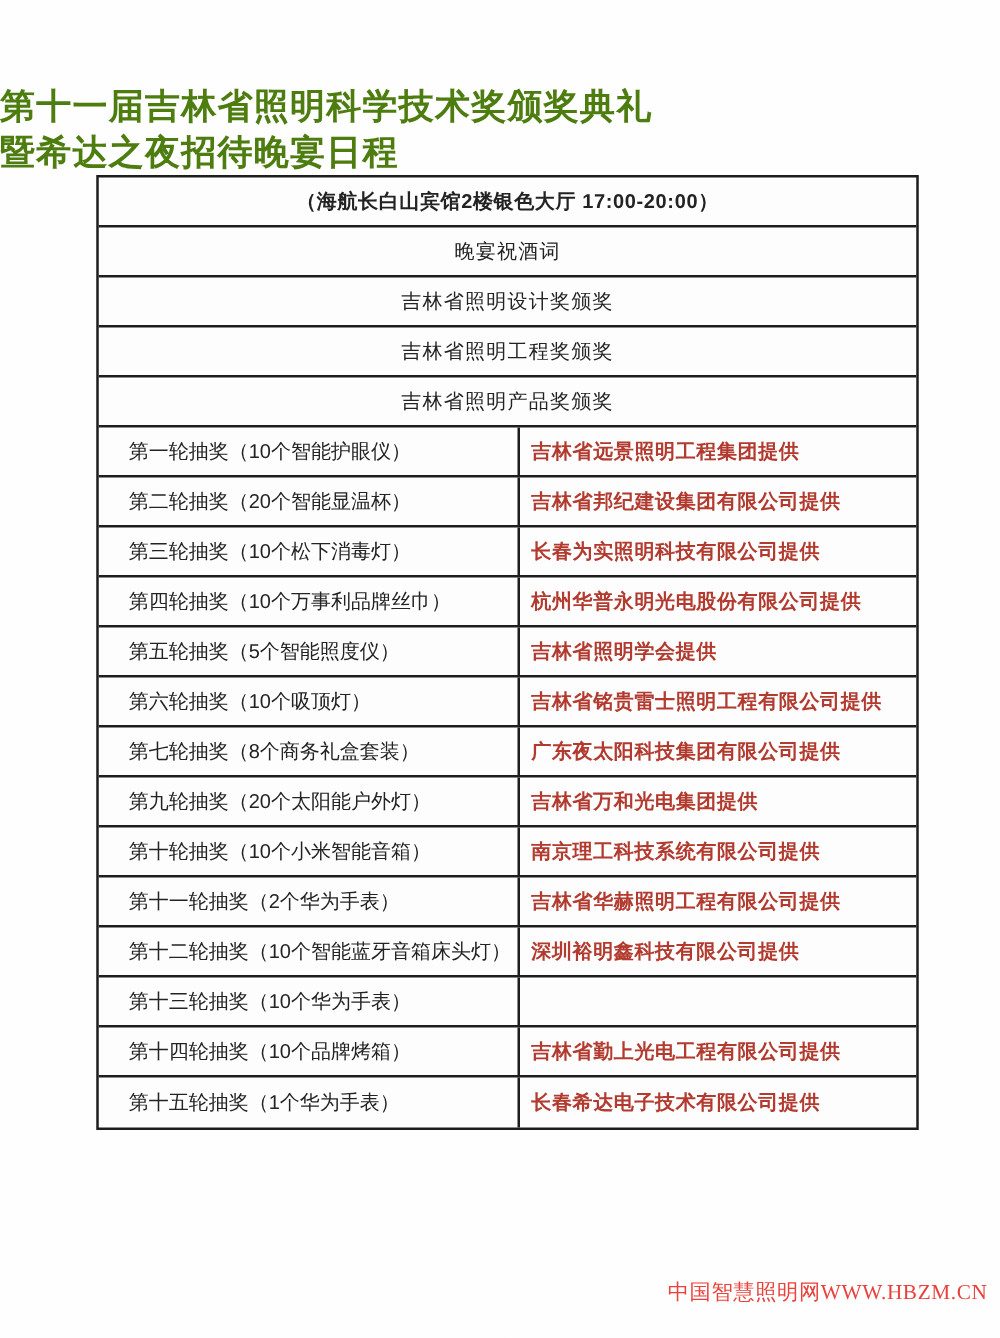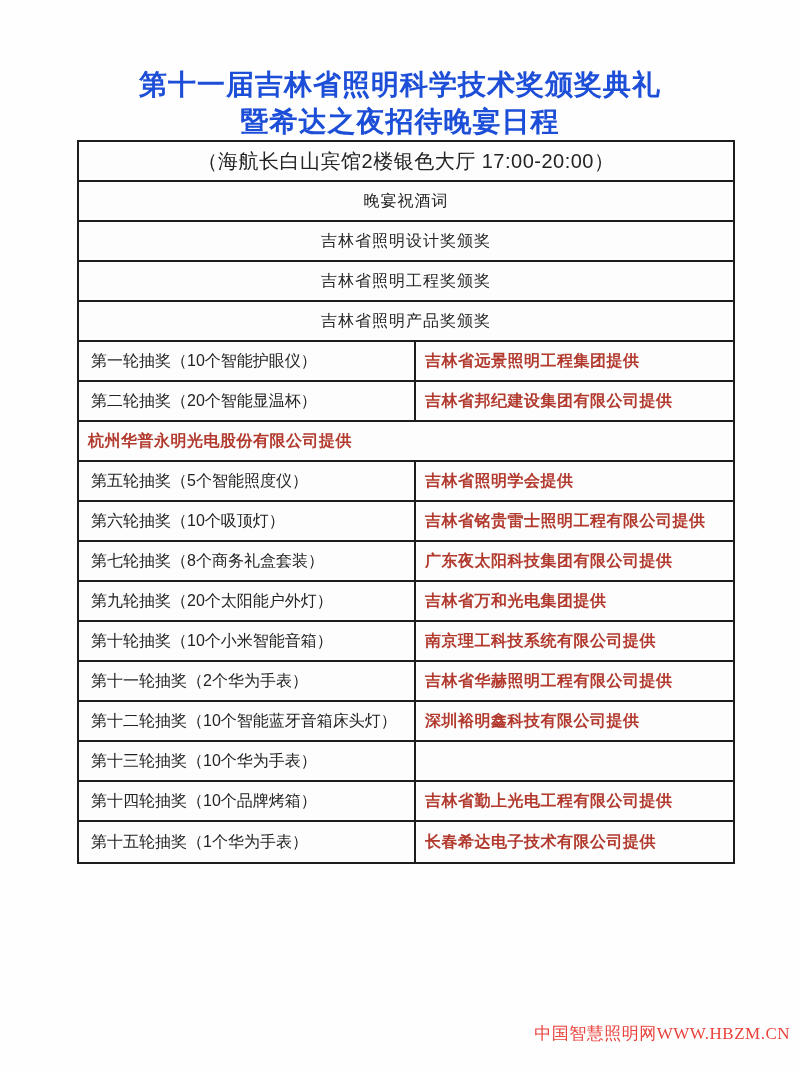--- a/index.html
+++ b/index.html
@@ -14,22 +14,21 @@
     background: #fefefe;
     font-family: "Liberation Sans", sans-serif;
     overflow: hidden;
     margin: 0 auto;
   }
   .title-block {
     position: absolute;
     top: 66px;
     left: 0;
     width: 100%;
-    text-align: center;
-    color: #1d4ed8;
+    color: #4d7c0f;
   }
   .title-line {
     font-size: 28px;
     font-weight: bold;
     line-height: 37px;
     letter-spacing: 1px;
   }
   .schedule-table {
     position: absolute;
     left: 77px;
@@ -52,32 +51,32 @@
   .cell-full {
     flex: 1;
     display: flex;
     align-items: center;
     justify-content: center;
     font-size: 16px;
     color: #232323;
     letter-spacing: 1px;
   }
   .cell-venue {
-    font-weight: normal;
-    font-size: 20px;
+    font-weight: bold;
+    font-size: 16px;
     letter-spacing: 0.5px;
     border-radius: 16px;
   }
   .cell-round {
     box-sizing: border-box;
     width: 337px;
     border-right: 2px solid #1d1d1d;
     display: flex;
     align-items: center;
-    padding-left: 12px;
+    padding-left: 24px;
     font-size: 16px;
     color: #232323;
   }
   .cell-sponsor {
     box-sizing: border-box;
     flex: 1;
     display: flex;
     align-items: center;
     padding-left: 9px;
     font-size: 16px;
@@ -126,20 +125,25 @@
 
     <div class="row">
       <div class="cell-round">第一轮抽奖（10个智能护眼仪）</div>
       <div class="cell-sponsor">吉林省远景照明工程集团提供</div>
     </div>
     <div class="row">
       <div class="cell-round">第二轮抽奖（20个智能显温杯）</div>
       <div class="cell-sponsor">吉林省邦纪建设集团有限公司提供</div>
     </div>
     <div class="row">
+      <div class="cell-round">第三轮抽奖（10个松下消毒灯）</div>
+      <div class="cell-sponsor">长春为实照明科技有限公司提供</div>
+    </div>
+    <div class="row">
+      <div class="cell-round">第四轮抽奖（10个万事利品牌丝巾）</div>
       <div class="cell-sponsor">杭州华普永明光电股份有限公司提供</div>
     </div>
     <div class="row">
       <div class="cell-round">第五轮抽奖（5个智能照度仪）</div>
       <div class="cell-sponsor">吉林省照明学会提供</div>
     </div>
     <div class="row">
       <div class="cell-round">第六轮抽奖（10个吸顶灯）</div>
       <div class="cell-sponsor">吉林省铭贵雷士照明工程有限公司提供</div>
     </div>

